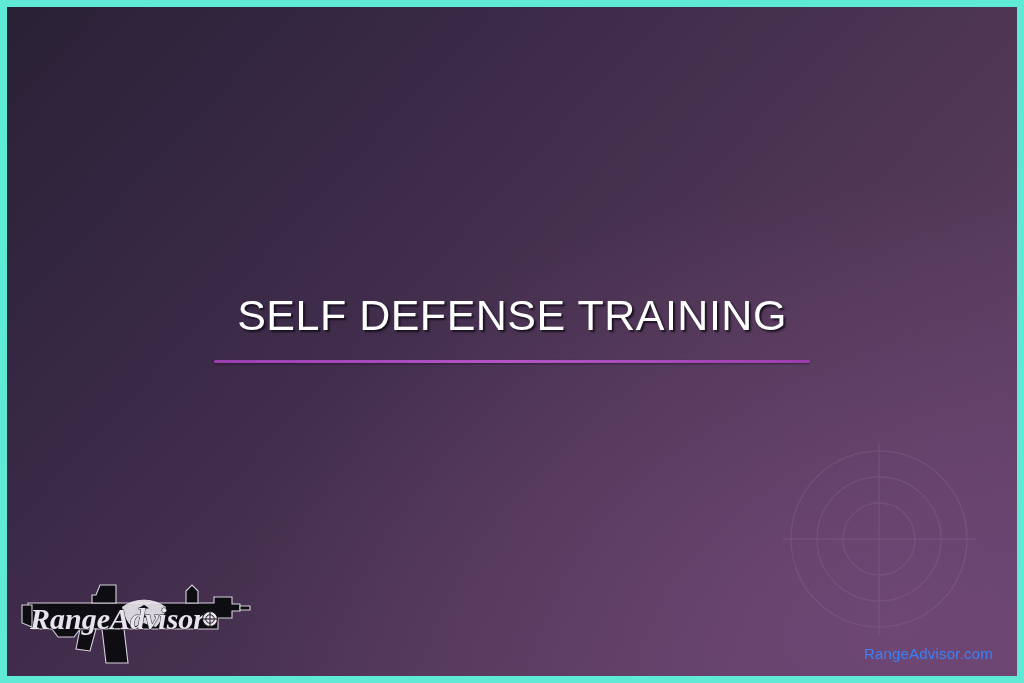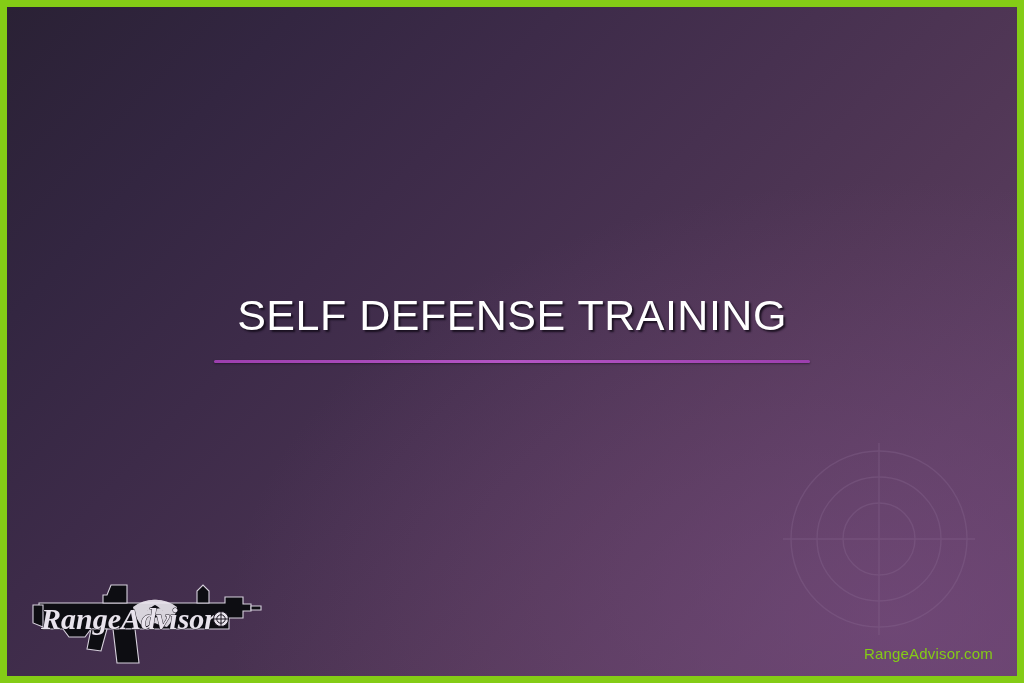--- a/index.html
+++ b/index.html
@@ -13,21 +13,21 @@
     overflow: hidden;
     font-family: "Liberation Sans", sans-serif;
   }
 
   
   .slide {
     position: relative;
     width: 1024px;
     height: 683px;
     box-sizing: border-box;
-    border: 7px solid #84cc16;
+    border: 7px solid #5eead4;
     background: #2a2135;
     overflow: hidden;
   }
 
   
   .slide-bg {
     position: absolute;
     inset: 0;
     background:
       radial-gradient(120% 120% at 88% 92%, rgba(124,78,132,0.55) 0%, rgba(124,78,132,0.0) 55%),
@@ -84,33 +84,33 @@
     height: 3px;
     margin: 22px auto 0 auto;
     background: linear-gradient(90deg, #9c3fae 0%, #b355c4 50%, #9c3fae 100%);
     border-radius: 2px;
     box-shadow: 0 1px 2px rgba(18,10,24,0.5);
   }
 
   
   .brand-logo {
     position: absolute;
-    left: 22px;
+    left: 11px;
     top: 564px;
     width: 236px;
     height: 96px;
   }
 
   
   .footer-url {
     position: absolute;
     right: 24px;
     bottom: 14px;
     font-size: 15px;
-    color: #84cc16;
+    color: #3b82f6;
     letter-spacing: 0.2px;
     white-space: nowrap;
   }
 </style>
 </head>
 <body>
 
 <div class="slide">
 
   <div class="slide-bg"></div>

